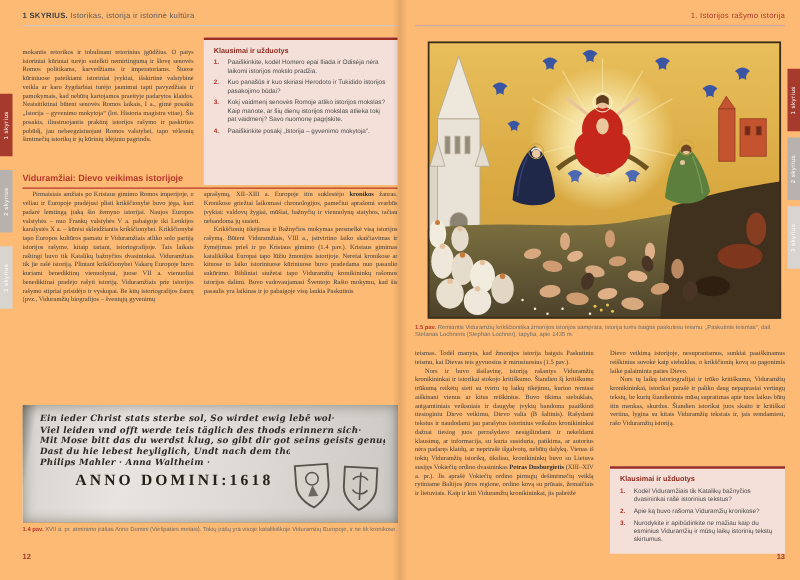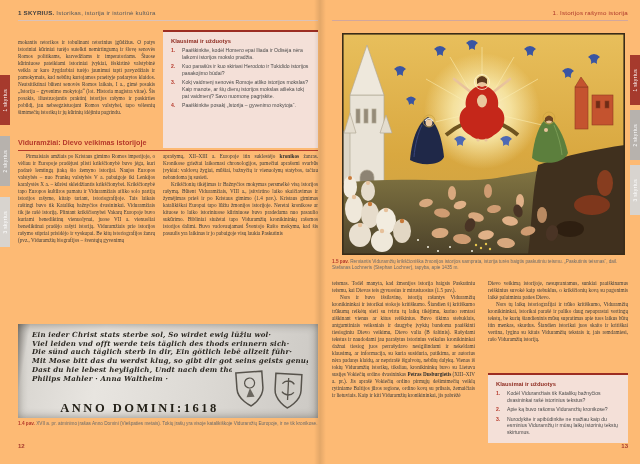--- a/index.html
+++ b/index.html
@@ -57,21 +57,21 @@
 
   
   .figure{position:absolute;left:18px;top:324px;width:300px;height:94px;box-sizing:border-box;
           padding:7px 10px 4px 14px;overflow:hidden;
           background:linear-gradient(100deg,#8f8c87 0%,#d9d6d1 4%,#e8e5e0 28%,#dcd9d4 62%,#ccc9c4 100%);
           box-shadow:inset 0 0 10px rgba(40,35,25,.45);}
   .ins{font-family:"DejaVu Serif",serif;font-style:italic;font-weight:bold;font-size:7px;
        line-height:8.7px;color:#2b2822;letter-spacing:.2px;white-space:nowrap;overflow:hidden;}
   .ins.short{width:200px;}
   .anno{font-family:"Liberation Serif",serif;font-weight:bold;font-size:12.5px;letter-spacing:2.5px;
-        color:#242118;margin-top:18px;width:215px;text-align:center;}
+        color:#242118;margin-top:2px;width:215px;text-align:center;}
   .shield{position:absolute;}
   .sh1{right:52px;bottom:10px;transform:rotate(-4deg);}
   .sh2{right:14px;bottom:8px;transform:rotate(3deg);}
 
   
   .caption{position:absolute;font-family:"Liberation Sans",sans-serif;font-size:4.7px;line-height:6.2px;
            color:#6a6a6a;text-align:left;}
   .capL{left:18px;top:421px;width:300px;}
   .capR{left:12px;top:259px;width:296px;}
   .cap-label{color:#b5392b;font-weight:bold;}
@@ -127,23 +127,22 @@
     <div class="txt colB1">
       <p class="p ind">Pirmaisiais amžiais po Kristaus gimimo Romos imperijoje, o vėliau ir Europoje pradėjusi plisti krikščionybė buvo jėga, kuri padarė lemtingą įtaką šio žemyno istorijai. Naujos Europos valstybės – nuo Frankų valstybės V a. pabaigoje iki Lenkijos karalystės X a. – kūrėsi skleidžiantis krikščionybei. Krikščionybė tapo Europos kultūros pamatu ir Viduramžiais atliko solo partiją istorijos rašyme, kitaip tariant, istoriografijoje. Tais laikais raštingi buvo tik Katalikų bažnyčios dvasininkai. Viduramžiais tik jie rašė istoriją. Plintant krikščionybei Vakarų Europoje buvo kuriami benediktinų vienuolynai, juose VII a. vienuoliai benediktinai pradėjo rašyti istoriją. Viduramžiais prie istorijos rašymo stipriai prisidėjo ir vyskupai. Be kitų istoriografijos žanrų (pvz., Viduramžių biografijos – šventųjų gyvenimų</p>
     </div>
 
     <div class="txt colB2">
       <p class="p"><span>aprašymų, XII–XIII a. Europoje itin suklestėjo </span><b class="bold-term">kronikos</b><span> žanras. Kronikose griežtai laikomasi chronologijos, pamečiui aprašomi svarbūs įvykiai: valdovų žygiai, mūšiai, bažnyčių ir vienuolynų statybos, tačiau nebandoma jų susieti.</span></p>
       <p class="p ind">Krikščionių tikėjimas ir Bažnyčios mokymas persmelkė visą istorijos rašymą. Būtent Viduramžiais, VIII a., įsitvirtino laiko skaičiavimas ir žymėjimas prieš ir po Kristaus gimimo (1.4 pav.). Kristaus gimimas katalikiškai Europai tapo lūžiu žmonijos istorijoje. Neretai kronikose ar kituose to laiko istoriniuose kūriniuose buvo pradedama nuo pasaulio sukūrimo. Bibliniai siužetai tapo Viduramžių kronikininkų rašomos istorijos dalimi. Buvo vadovaujamasi Šventojo Rašto mokymu, kad šis pasaulis yra laikinas ir jo pabaigoje visų laukia Paskutinis</p>
     </div>
 
     <div class="figure">
-      <div class="ins">Ein ieder Christ stats sterbe sol, So wirdet ewig lūžiu wol·</div>
+      <div class="ins">Ein ieder Christ stats sterbe sol, So wirdet ewig lebē wol·</div>
       <div class="ins">Viel leiden vnd offt werde teis täglich des thods erinnern sich·</div>
-      <div class="ins">Die sünd auch täglich sterb in dir, Ein götlich lebē allzeit führ·</div>
       <div class="ins">Mit Mose bitt das du werdst klug, so gibt dir got seins geists genug·</div>
       <div class="ins short">Dast du hie lebest heyliglich, Undt nach dem thode ewiglich· 1 Corinth·15·v·31</div>
       <div class="ins short">Philips Mahler · Anna Waltheim ·</div>
       <div class="anno">ANNO DOMINI:1618</div>
       <svg class="shield sh1" width="32" height="38" viewBox="0 0 32 38">
         <path d="M3,2 h26 v16 c0,11 -13,18 -13,18 c0,0 -13,-7 -13,-18 Z" fill="#d6d3cd" stroke="#57534c" stroke-width="1.5"></path>
         <circle cx="16" cy="13" r="5" fill="none" stroke="#57534c" stroke-width="1.2"></circle>
         <path d="M16,18 l-4,9 h8 Z" fill="#6b675f"></path>
       </svg>
       <svg class="shield sh2" width="32" height="38" viewBox="0 0 32 38">

